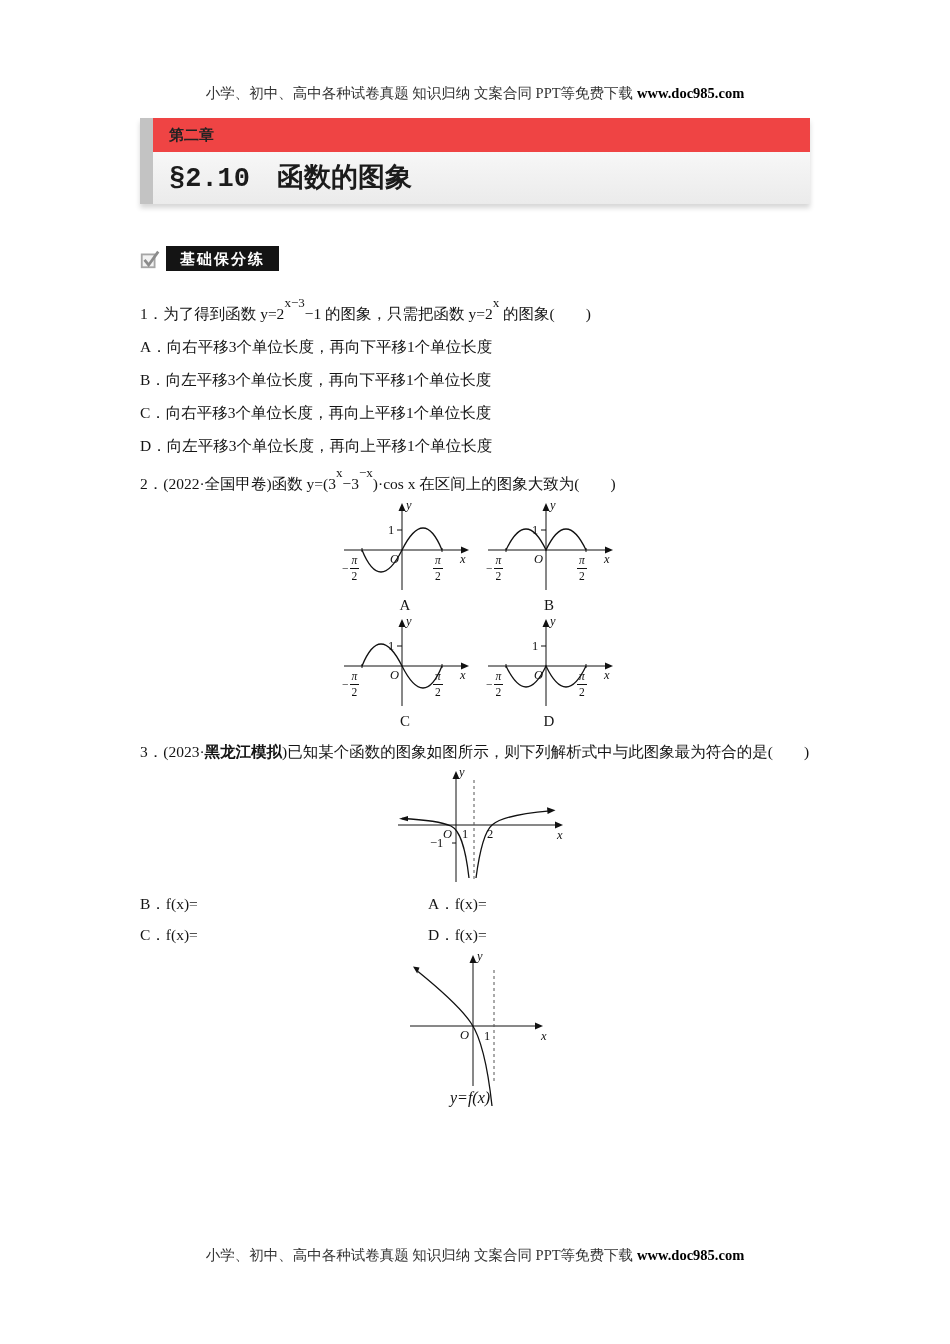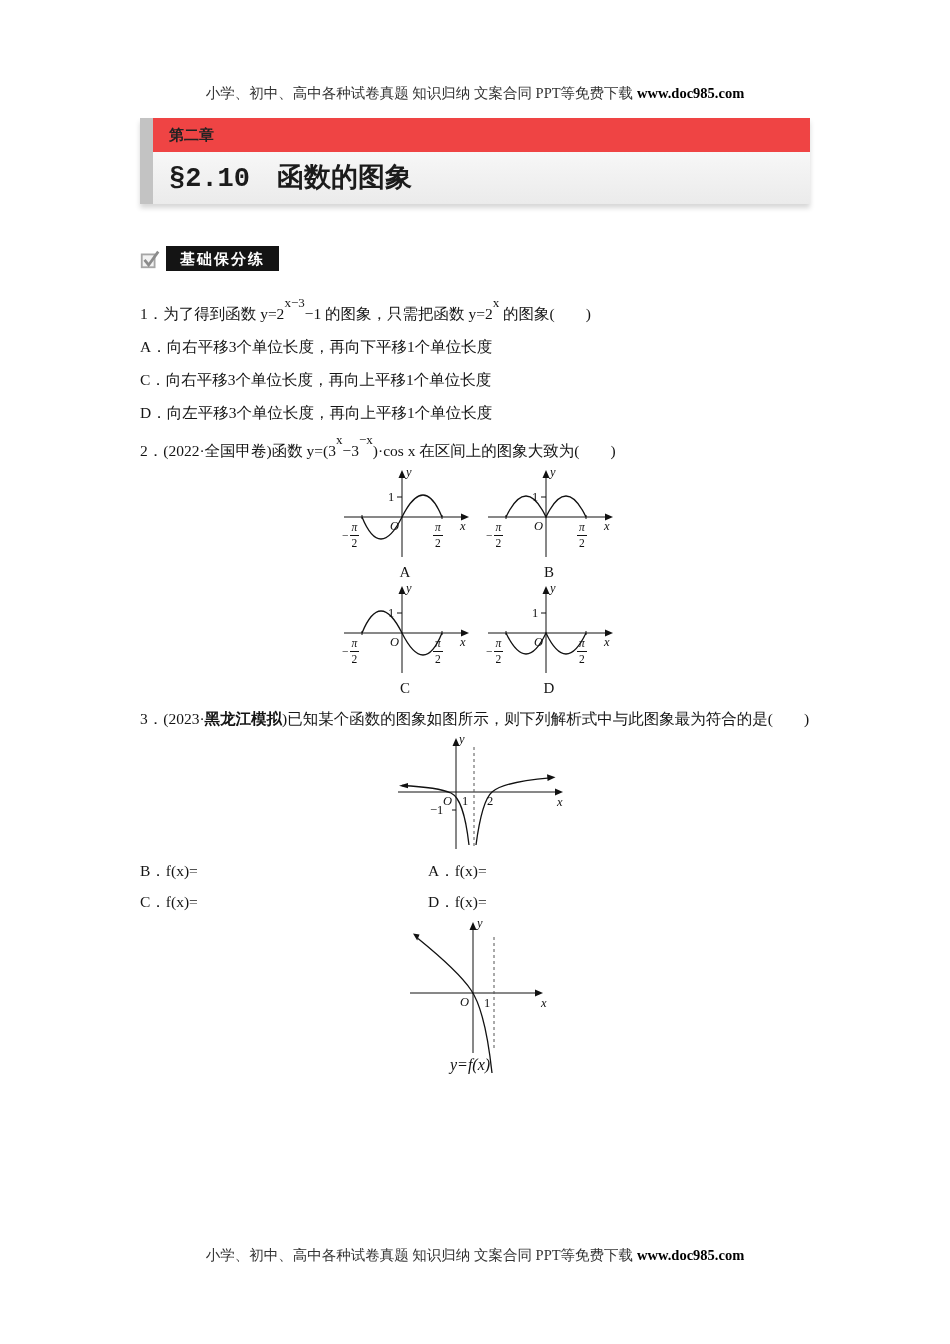--- a/index.html
+++ b/index.html
@@ -86,20 +86,21 @@
         <path d="M6,13 L10.5,18.5 L21,4" fill="none" stroke="#8c8c8c" stroke-width="3"></path>
       </svg>
     </span>
     <span class="badge">基础保分练</span>
   </div>
 
   <div class="content">
 
     <p class="stem"><span>1．为了得到函数 y=2</span><sup>x−3</sup><span>−1 的图象，只需把函数 y=2</span><sup>x</sup><span> 的图象(　　)</span></p>
     <div class="line">A．向右平移3个单位长度，再向下平移1个单位长度</div>
+    <div class="line">B．向左平移3个单位长度，再向下平移1个单位长度</div>
     <div class="line">C．向右平移3个单位长度，再向上平移1个单位长度</div>
     <div class="line">D．向左平移3个单位长度，再向上平移1个单位长度</div>
 
     <p class="stem"><span>2．(2022·全国甲卷)函数 y=(3</span><sup>x</sup><span>−3</span><sup>−x</sup><span>)·cos x 在区间上的图象大致为(　　)</span></p>
 
     <div class="graph-row">
 
       <div class="qgraph">
         <div class="plot">
           <svg width="130" height="92" viewBox="0 0 130 92">

